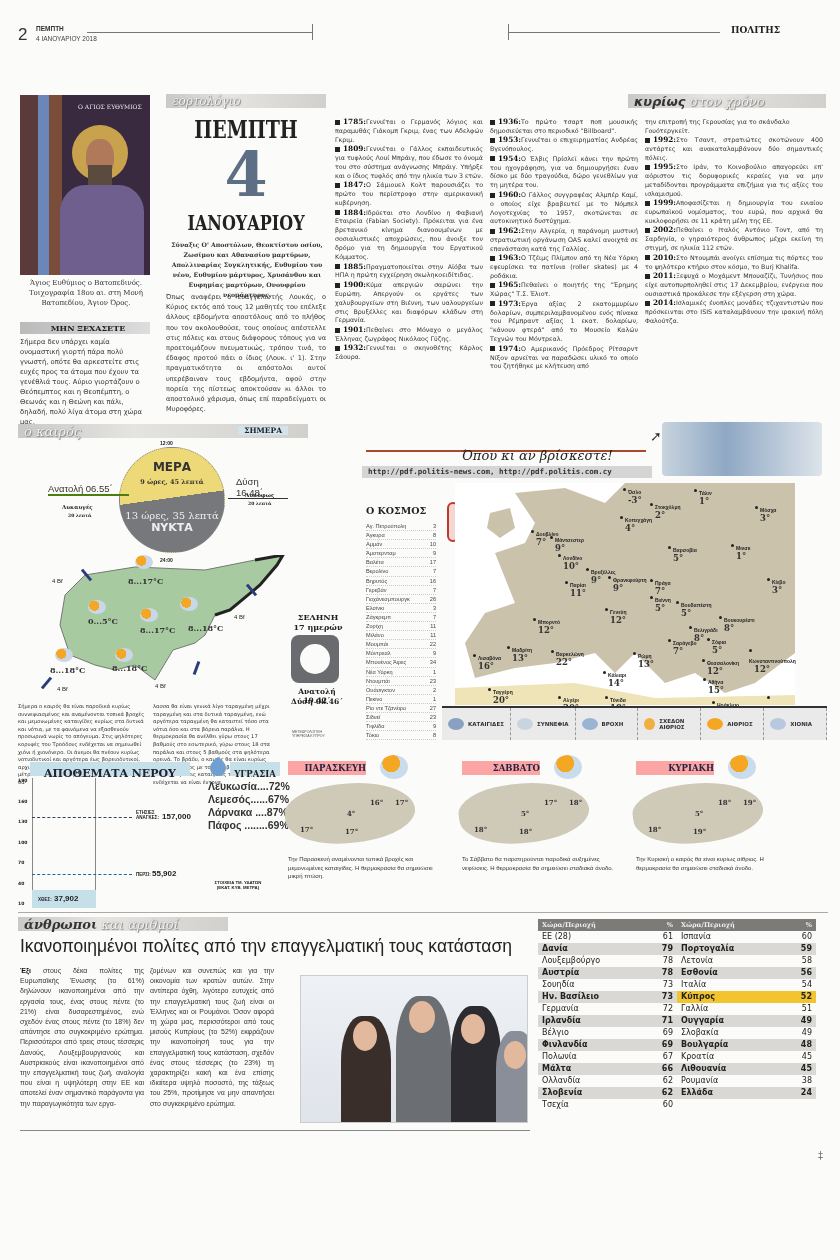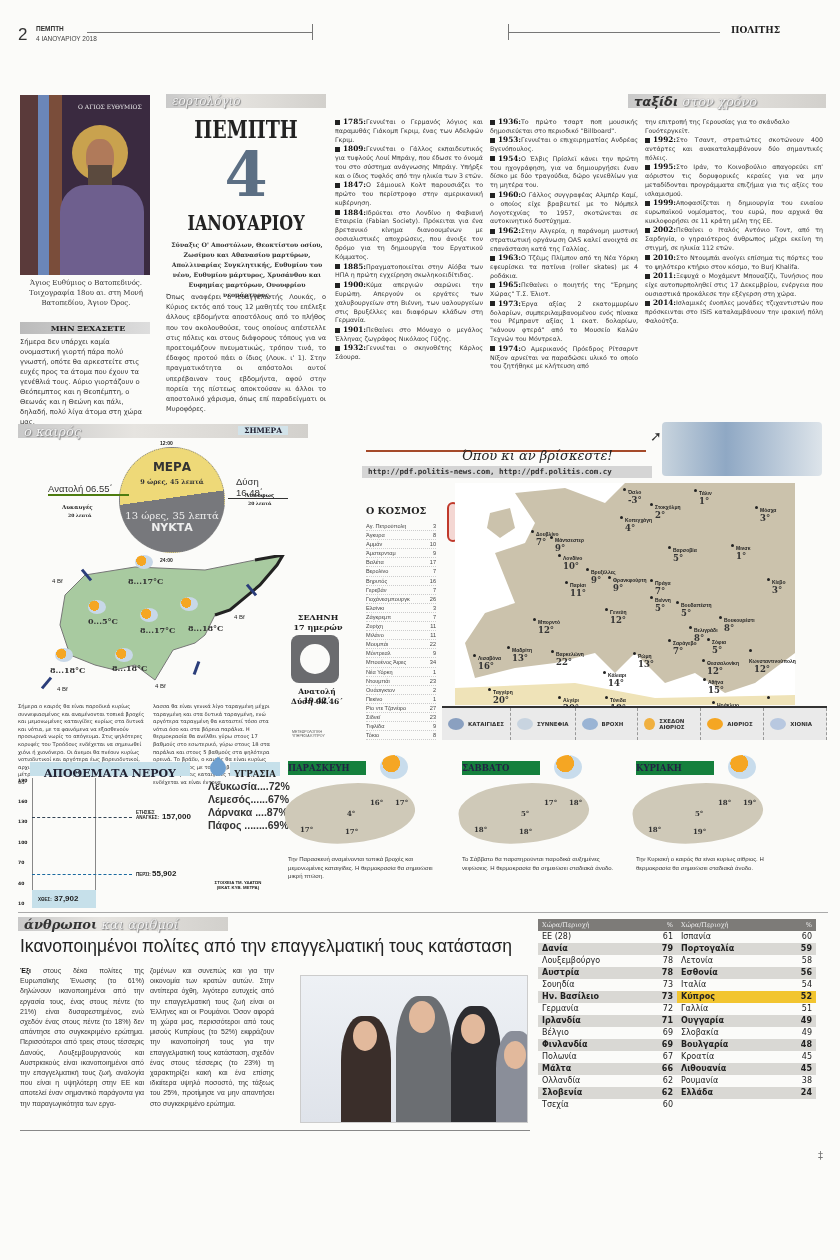--- a/index.html
+++ b/index.html
@@ -13,21 +13,21 @@
 .bar .title{font-family:"DejaVu Serif",serif;font-style:italic;font-size:14px;color:#f4f4f4;text-shadow:0 0 1px #777, 1px 1px 1px #888}
 .bar .title b{font-style:italic;color:#333;text-shadow:none}
 .dot{display:inline-block;width:5px;height:5px;background:#222;margin-right:3px;vertical-align:middle}
 .yr{font-family:"DejaVu Serif",serif;font-weight:bold;color:#111;font-size:7.3px}
 .tbl-row{display:flex;justify-content:space-between;font-size:8px;line-height:12px;padding:0 4px;color:#222}
 .tbl-row.shade{background:#d9d8d4;font-weight:bold}
 .tbl-row.hl{background:#f2c530;font-weight:bold}
 .city{font-family:"Liberation Sans",sans-serif;font-size:6px;font-weight:bold;color:#222}
 .ctemp{font-family:"DejaVu Serif",serif;font-size:8.5px;font-weight:bold;color:#333}
 .leg{display:flex;align-items:center;gap:4px;font-size:5.5px;font-weight:bold;color:#333;padding:0 6px;border-right:1px dashed #999;height:32px}
-.daybar{background:#15803d;font-family:"DejaVu Serif",serif;font-weight:bold;font-size:8.5px;color:#224;width:78px;height:14px;text-align:left;line-height:14px}
+.daybar{background:#fca5a5;font-family:"DejaVu Serif",serif;font-weight:bold;font-size:8.5px;color:#224;width:78px;height:14px;text-align:right;line-height:14px}
 .cy{background:#cfc9b8;border-radius:40% 60% 45% 55%}
 .small-t{font-family:"DejaVu Serif",serif;font-weight:bold;font-size:8px;color:#333}
 </style>
 </head>
 <body>
 
 <div class="abs" style="left:0;top:0;width:840px;height:50px">
   <div class="abs sans" style="left:18px;top:25px;font-size:17px;color:#333">2</div>
   <div class="abs sans" style="left:36px;top:25px;font-size:6.5px;font-weight:bold;color:#333">ΠΕΜΠΤΗ</div>
   <div class="abs sans" style="left:36px;top:35px;font-size:6.5px;color:#444">4 ΙΑΝΟΥΑΡΙΟΥ 2018</div>
@@ -55,21 +55,21 @@
 <div class="abs bar" style="left:166px;top:94px;width:160px;height:14px">
   <span class="title" style="font-size:12px">εορτολόγιο</span>
 </div>
 <div class="abs serif" style="left:166px;top:118px;width:160px;text-align:center;font-size:19px;font-weight:bold;color:#222;transform:scaleY(1.3)">ΠΕΜΠΤΗ</div>
 <div class="abs serif" style="left:166px;top:140px;width:160px;text-align:center;font-size:62px;font-weight:bold;color:#5c6f84;line-height:70px">4</div>
 <div class="abs serif" style="left:166px;top:213px;width:160px;text-align:center;font-size:16px;font-weight:bold;color:#222;transform:scaleY(1.3)">ΙΑΝΟΥΑΡΙΟΥ</div>
 <div class="abs serif" style="left:168px;top:240px;width:158px;font-size:6.2px;line-height:10px;font-weight:bold;text-align:center;color:#333">Σύναξις Ο' Αποστόλων, Θεοκτίστου οσίου, Ζωσίμου και Αθανασίου μαρτύρων, Απολλιναρίας Συγκλητικής, Ευθυμίου του νέου, Ευθυμίου μάρτυρος, Χρυσάνθου και Ευφημίας μαρτύρων, Ονουφρίου νεομάρτυρος.</div>
 <div class="abs t7" style="left:166px;top:292px;width:160px;font-size:6.6px;line-height:10.2px;text-align:justify">Όπως αναφέρει ο ευαγγελιστής Λουκάς, ο Κύριος εκτός από τους 12 μαθητές του επέλεξε άλλους εβδομήντα αποστόλους από το πλήθος που τον ακολουθούσε, τους οποίους απέστελλε στις πόλεις και στους διάφορους τόπους για να προετοιμάζουν πνευματικώς, τρόπον τινά, το έδαφος προτού πάει ο ίδιος (Λουκ. ι' 1). Στην πραγματικότητα οι απόστολοι αυτοί υπερέβαιναν τους εβδομήντα, αφού στην πορεία της πίστεως αποκτούσαν κι άλλοι το αποστολικό χάρισμα, όπως επί παραδείγματι οι Μυροφόρες.</div>
 
 <div class="abs bar" style="left:628px;top:94px;width:198px;height:14px">
-  <span class="title" style="font-size:13px"><b style="font-family:'DejaVu Sans',sans-serif">ταξίδι</b> <span>στον χρόνο</span></span>
+  <span class="title" style="font-size:13px"><b style="font-family:'DejaVu Sans',sans-serif">κυρίως</b> <span>στον χρόνο</span></span>
 </div>
 <div class="abs t6" id="hcol1" style="left:335px;top:118px;width:148px">
     <div style="margin-bottom:0.5px;text-align:justify"><span class="dot"></span><span class="yr">1785:</span><span>Γεννιέται ο Γερμανός λόγιος και παραμυθάς Γιάκομπ Γκριμ, ένας των Αδελφών Γκριμ.</span></div>
     <div style="margin-bottom:0.5px;text-align:justify"><span class="dot"></span><span class="yr">1809:</span><span>Γεννιέται ο Γάλλος εκπαιδευτικός για τυφλούς Λουί Μπράιγ, που έδωσε το όνομά του στο σύστημα ανάγνωσης Μπράιγ. Υπήρξε και ο ίδιος τυφλός από την ηλικία των 3 ετών.</span></div>
     <div style="margin-bottom:0.5px;text-align:justify"><span class="dot"></span><span class="yr">1847:</span><span>Ο Σάμιουελ Κολτ παρουσιάζει το πρώτο του περίστροφο στην αμερικανική κυβέρνηση.</span></div>
     <div style="margin-bottom:0.5px;text-align:justify"><span class="dot"></span><span class="yr">1884:</span><span>Ιδρύεται στο Λονδίνο η Φαβιανή Εταιρεία (Fabian Society). Πρόκειται για ένα βρετανικό κίνημα διανοουμένων με σοσιαλιστικές αποχρώσεις, που άνοιξε τον δρόμο για τη δημιουργία του Εργατικού Κόμματος.</span></div>
     <div style="margin-bottom:0.5px;text-align:justify"><span class="dot"></span><span class="yr">1885:</span><span>Πραγματοποιείται στην Αϊόβα των ΗΠΑ η πρώτη εγχείρηση σκωληκοειδίτιδας.</span></div>
     <div style="margin-bottom:0.5px;text-align:justify"><span class="dot"></span><span class="yr">1900:</span><span>Κύμα απεργιών σαρώνει την Ευρώπη. Απεργούν οι εργάτες των χαλυβουργείων στη Βιέννη, των υαλουργείων στις Βρυξέλλες και διαφόρων κλάδων στη Γερμανία.</span></div>
     <div style="margin-bottom:0.5px;text-align:justify"><span class="dot"></span><span class="yr">1901:</span><span>Πεθαίνει στο Μόναχο ο μεγάλος Έλληνας ζωγράφος Νικόλαος Γύζης.</span></div>
     <div style="margin-bottom:0.5px;text-align:justify"><span class="dot"></span><span class="yr">1932:</span><span>Γεννιέται ο σκηνοθέτης Κάρλος Σάουρα.</span></div>
@@ -430,21 +430,21 @@
   <div class="abs" style="left:150px;top:30px;width:50px;height:120px;border-radius:40% 40% 0 0;background:#2c2c30"></div>
   <div class="abs" style="left:195px;top:55px;width:40px;height:95px;border-radius:40% 40% 0 0;background:#8a8e99"></div>
   <div class="abs" style="left:52px;top:45px;width:24px;height:30px;border-radius:50%;background:#e2b99c"></div>
   <div class="abs" style="left:108px;top:25px;width:26px;height:32px;border-radius:50%;background:#e2b99c"></div>
   <div class="abs" style="left:160px;top:38px;width:24px;height:30px;border-radius:50%;background:#e2b99c"></div>
   <div class="abs" style="left:203px;top:65px;width:22px;height:28px;border-radius:50%;background:#e2b99c"></div>
 </div>
 <div class="abs" style="left:20px;top:1130px;width:510px;height:1px;background:#888"></div>
 
 <div class="abs" style="left:538px;top:919px;width:278px">
-  <div style="display:flex;background:#7d7b78;color:#eee;font-family:'DejaVu Serif',serif;font-size:6.5px;font-weight:normal;height:12px;line-height:12px">
+  <div style="display:flex;background:#7d7b78;color:#eee;font-family:'DejaVu Serif',serif;font-size:6.5px;font-weight:bold;height:12px;line-height:12px">
     <div style="width:139px;display:flex;justify-content:space-between;padding:0 4px">
         <span>Χώρα/Περιοχή</span>
         <span>%</span>
       </div>
     <div style="width:139px;display:flex;justify-content:space-between;padding:0 4px">
         <span>Χώρα/Περιοχή</span>
         <span>%</span>
       </div>
   </div>
   <div style="display:flex">

